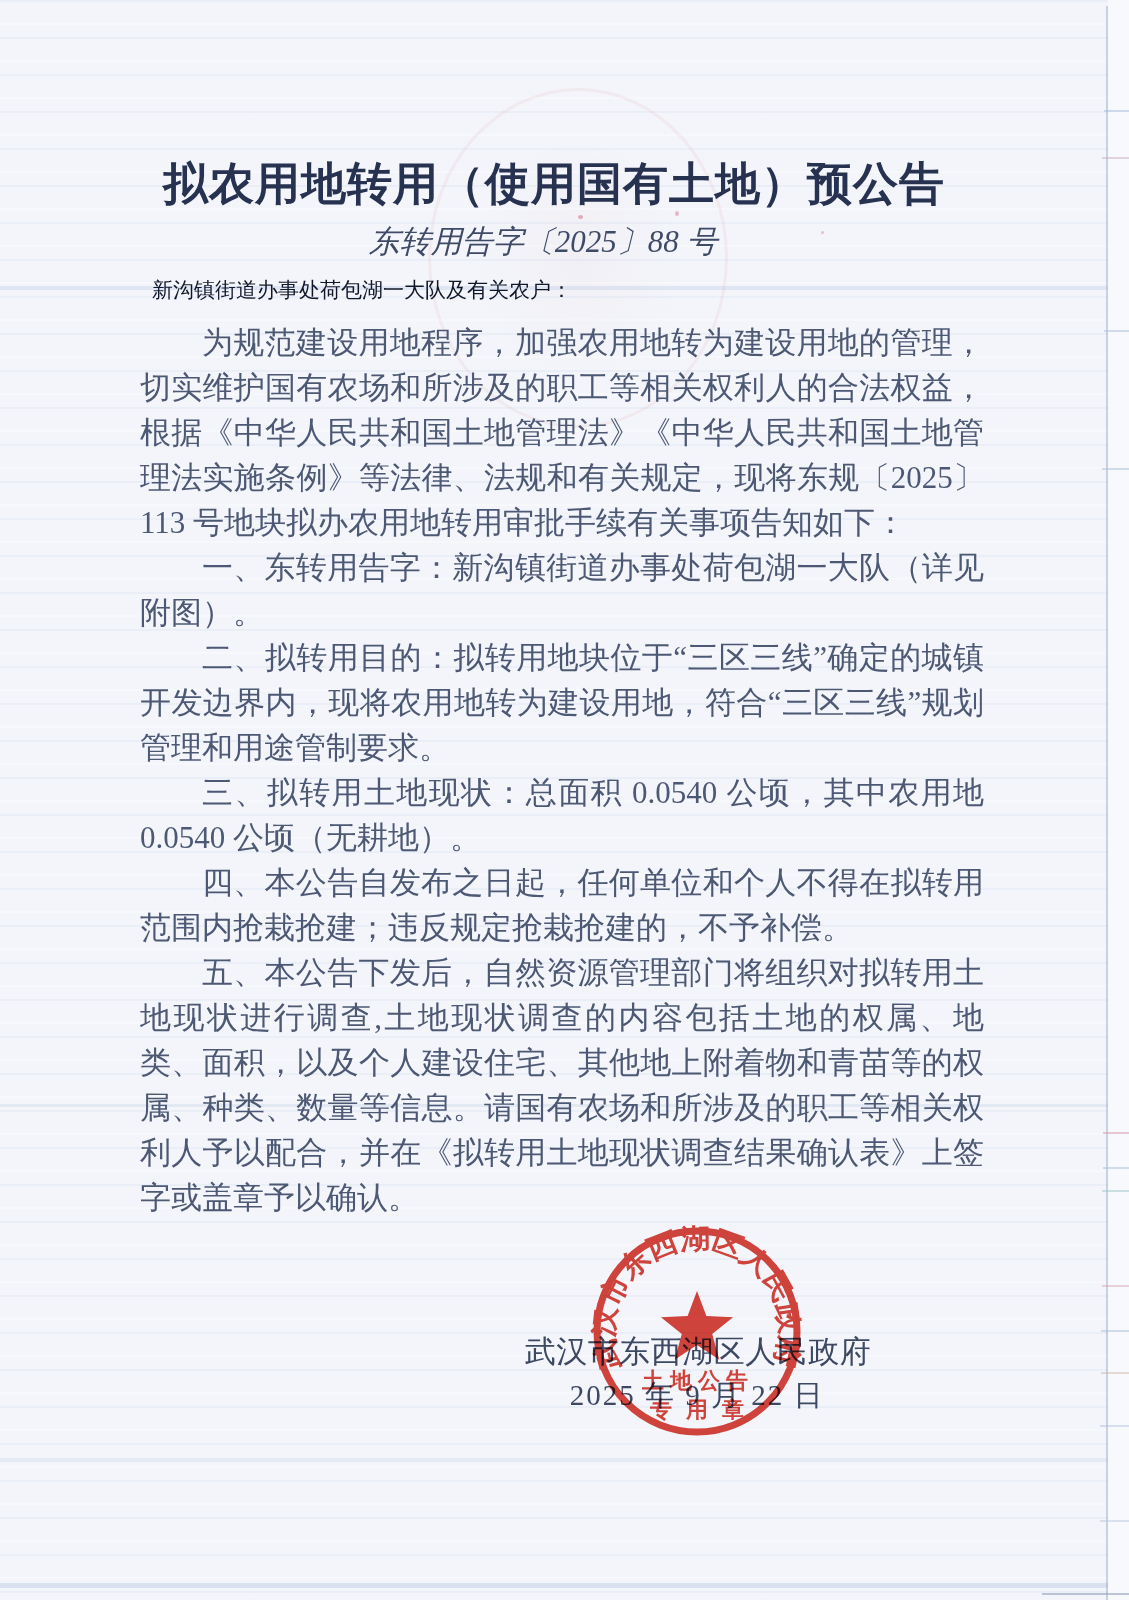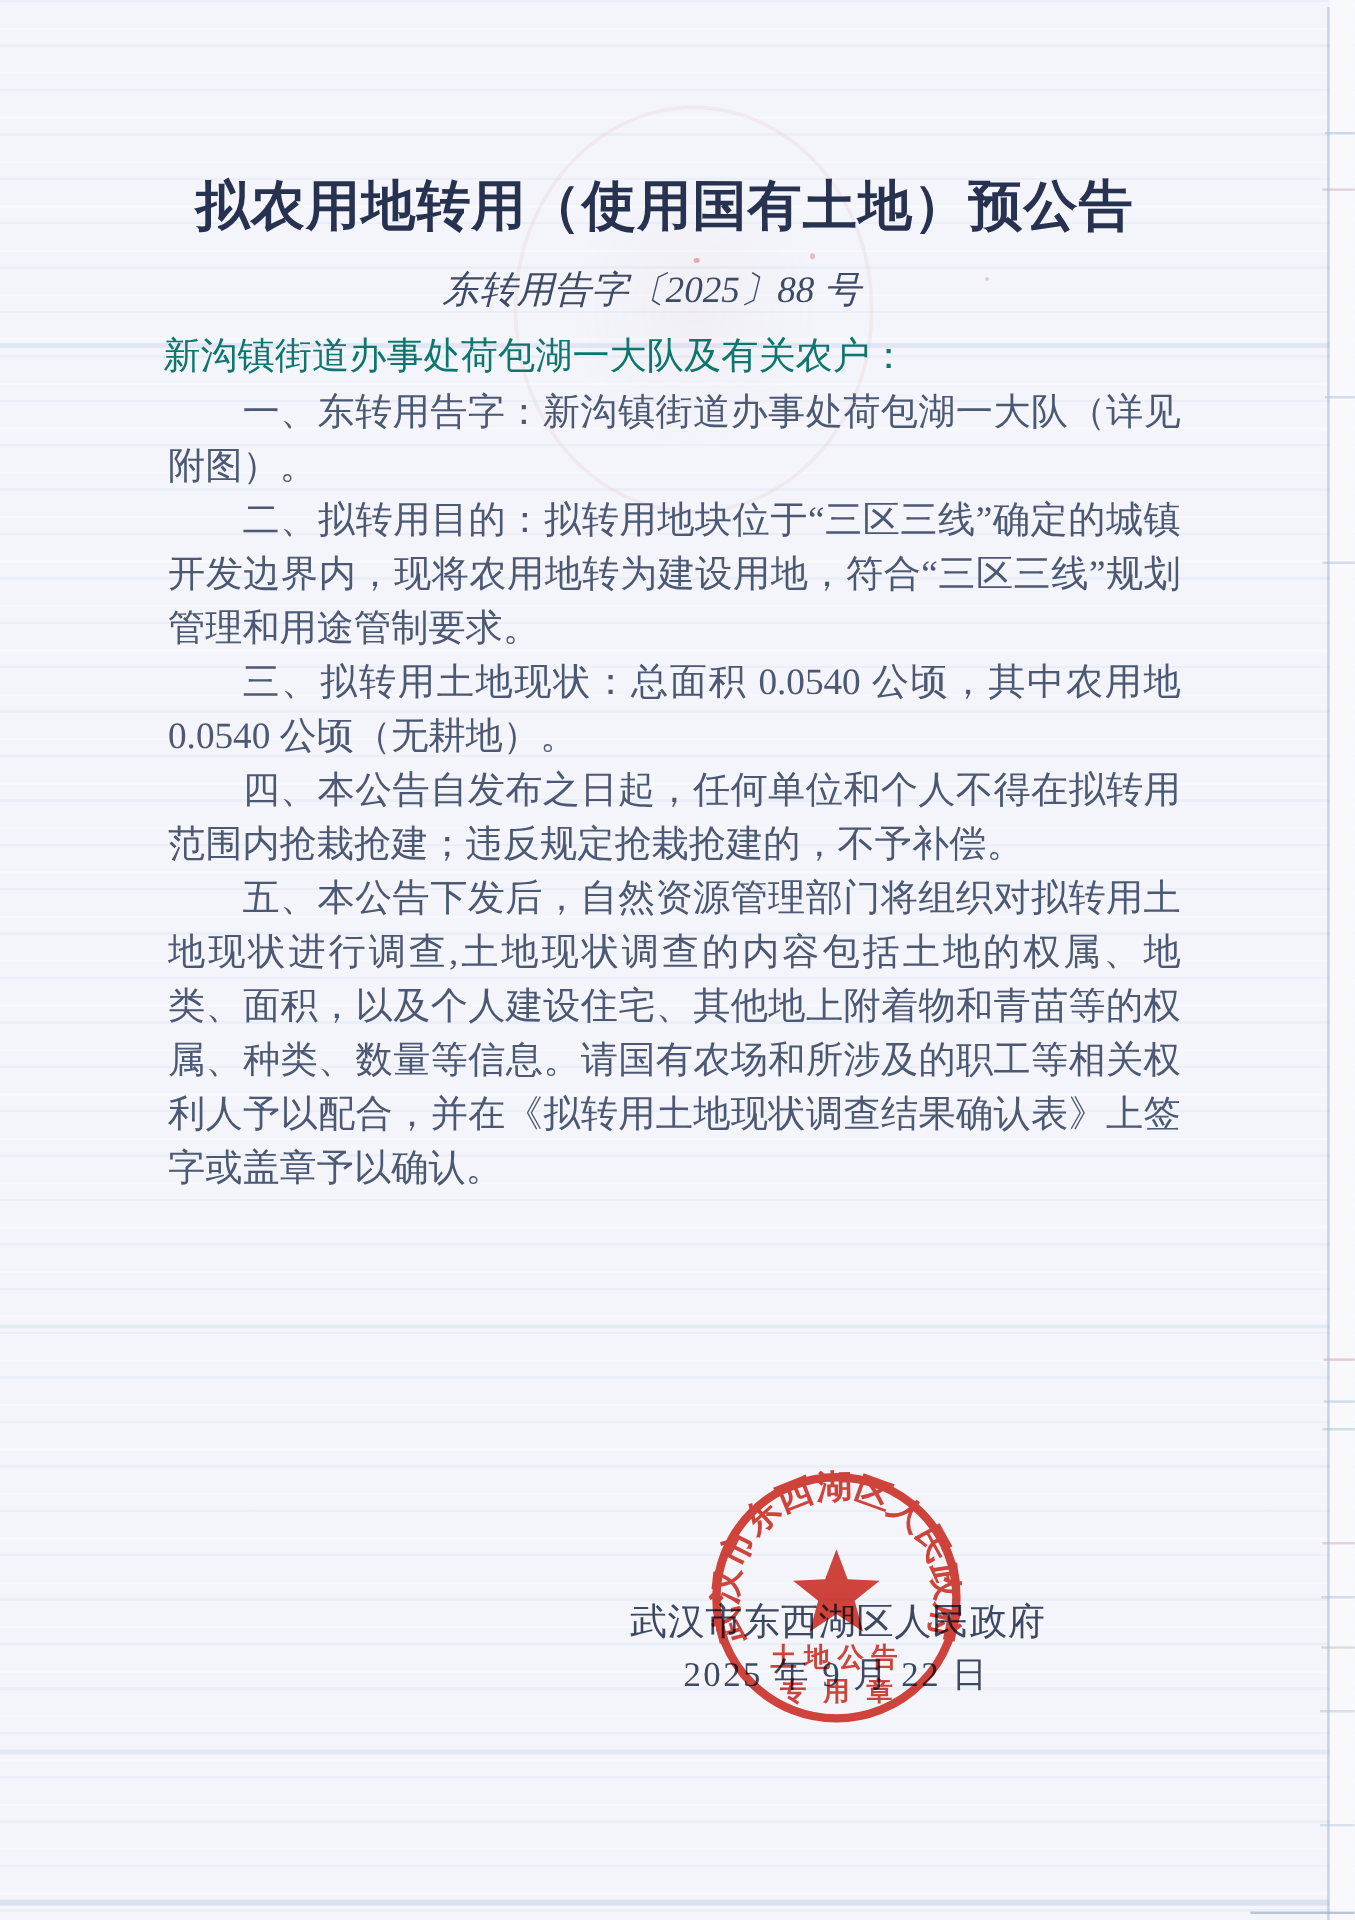--- a/index.html
+++ b/index.html
@@ -38,39 +38,39 @@
     border: 3px solid rgba(214,140,152,0.10);
     background: radial-gradient(closest-side, rgba(214,140,152,0.05), rgba(214,140,152,0.0) 70%);
     pointer-events: none;
   }
   .speck { position: absolute; border-radius: 50%; pointer-events: none; }
   .speck.s1 { left: 578px; top: 215px; width: 5px; height: 4px; background: rgba(214,110,125,0.55); }
   .speck.s2 { left: 675px; top: 211px; width: 4px; height: 5px; background: rgba(214,110,125,0.45); }
   .speck.s3 { left: 821px; top: 231px; width: 3px; height: 3px; background: rgba(214,110,125,0.40); }
 
   .title {
-    position: absolute; left: 0; top: 142px; width: 1108px;
+    position: absolute; left: 0; top: 154px; width: 1108px;
     text-align: center;
     font-family: "Liberation Sans", "DejaVu Sans", sans-serif;
     font-weight: 700;
     font-size: 45px;
     letter-spacing: 1px;
     color: #273150;
   }
   .doc-number {
     position: absolute; left: 0; top: 221px; width: 1086px;
     text-align: center;
     font-size: 31px;
     color: #3e4a66;
     font-style: italic;
   }
   .salutation {
-    position: absolute; left: 136px; top: 276px;
-    font-size: 31px;
-    color: #0f766e;
+    position: absolute; left: 152px; top: 276px;
+    font-size: 21px;
+    color: #0f172a;
   }
   .body-text {
     position: absolute; left: 140px; top: 320px; width: 844px;
     color: #4d5974;
   }
   .body-text .para {
     font-size: 31px;
     line-height: 45px;
     text-align: justify;
     text-indent: 2em;
@@ -129,20 +129,21 @@
   <div class="ghost-seal"></div>
   <div class="speck s1"></div>
   <div class="speck s2"></div>
   <div class="speck s3"></div>
 
   <h1 class="title">拟农用地转用（使用国有土地）预公告</h1>
   <div class="doc-number">东转用告字〔2025〕88 号</div>
   <div class="salutation">新沟镇街道办事处荷包湖一大队及有关农户：</div>
 
   <div class="body-text" id="paragraphs">
+      <p class="para">为规范建设用地程序，加强农用地转为建设用地的管理，切实维护国有农场和所涉及的职工等相关权利人的合法权益，根据《中华人民共和国土地管理法》《中华人民共和国土地管理法实施条例》等法律、法规和有关规定，现将东规〔2025〕113 号地块拟办农用地转用审批手续有关事项告知如下：</p>
       <p class="para">一、东转用告字：新沟镇街道办事处荷包湖一大队（详见附图）。</p>
       <p class="para">二、拟转用目的：拟转用地块位于“三区三线”确定的城镇开发边界内，现将农用地转为建设用地，符合“三区三线”规划管理和用途管制要求。</p>
       <p class="para">三、拟转用土地现状：总面积 0.0540 公顷，其中农用地 0.0540 公顷（无耕地）。</p>
       <p class="para">四、本公告自发布之日起，任何单位和个人不得在拟转用范围内抢栽抢建；违反规定抢栽抢建的，不予补偿。</p>
       <p class="para">五、本公告下发后，自然资源管理部门将组织对拟转用土地现状进行调查,土地现状调查的内容包括土地的权属、地类、面积，以及个人建设住宅、其他地上附着物和青苗等的权属、种类、数量等信息。请国有农场和所涉及的职工等相关权利人予以配合，并在《拟转用土地现状调查结果确认表》上签字或盖章予以确认。</p>
     </div>
 
   <div class="signature">
     <div class="issuer">武汉市东西湖区人民政府</div>
     <div class="issue-date">2025 年 9 月 22 日</div>

